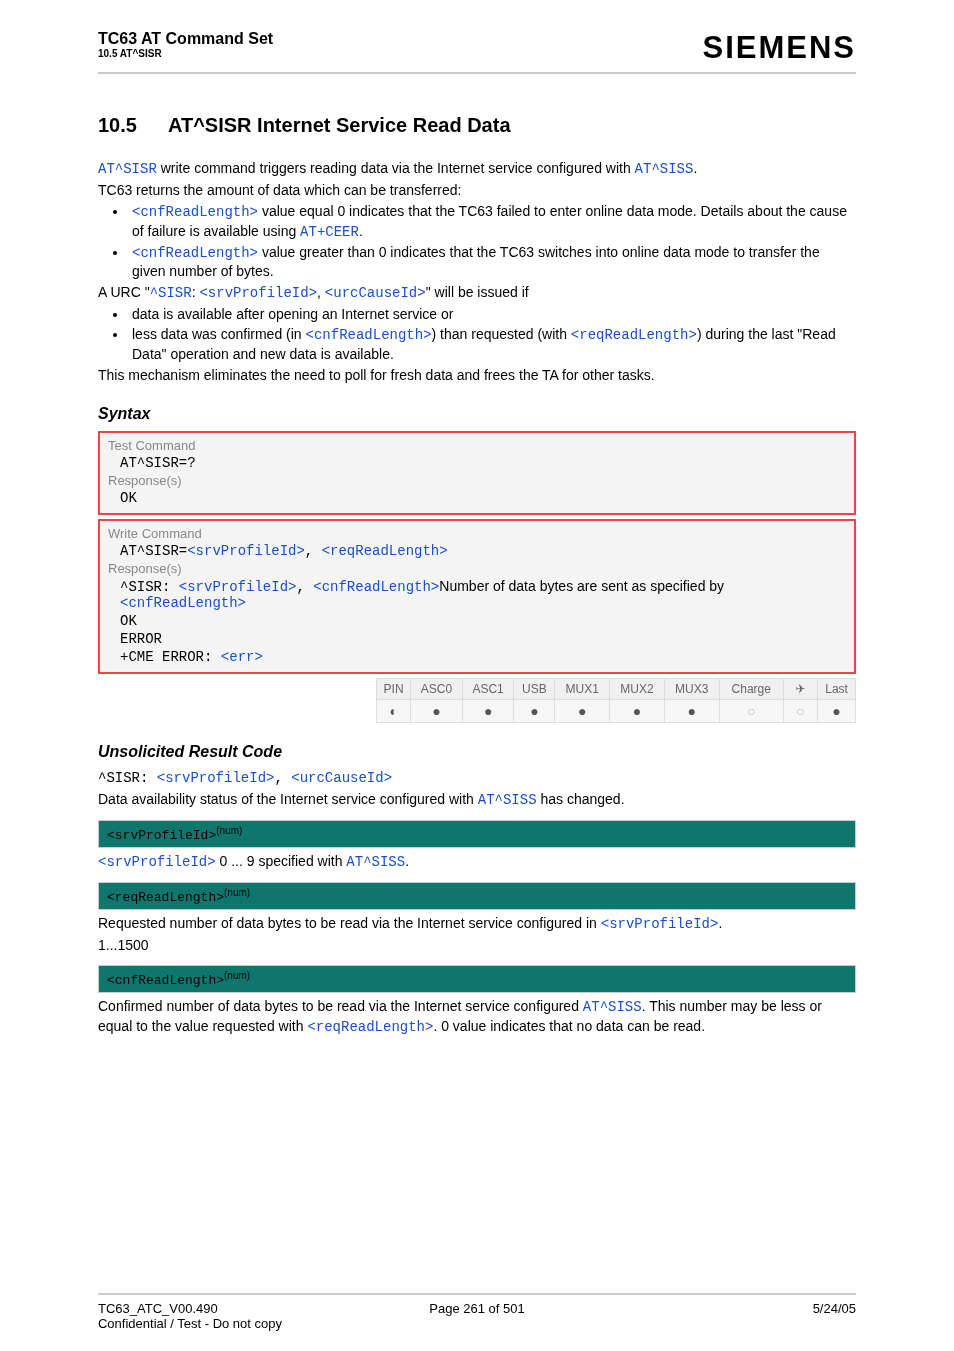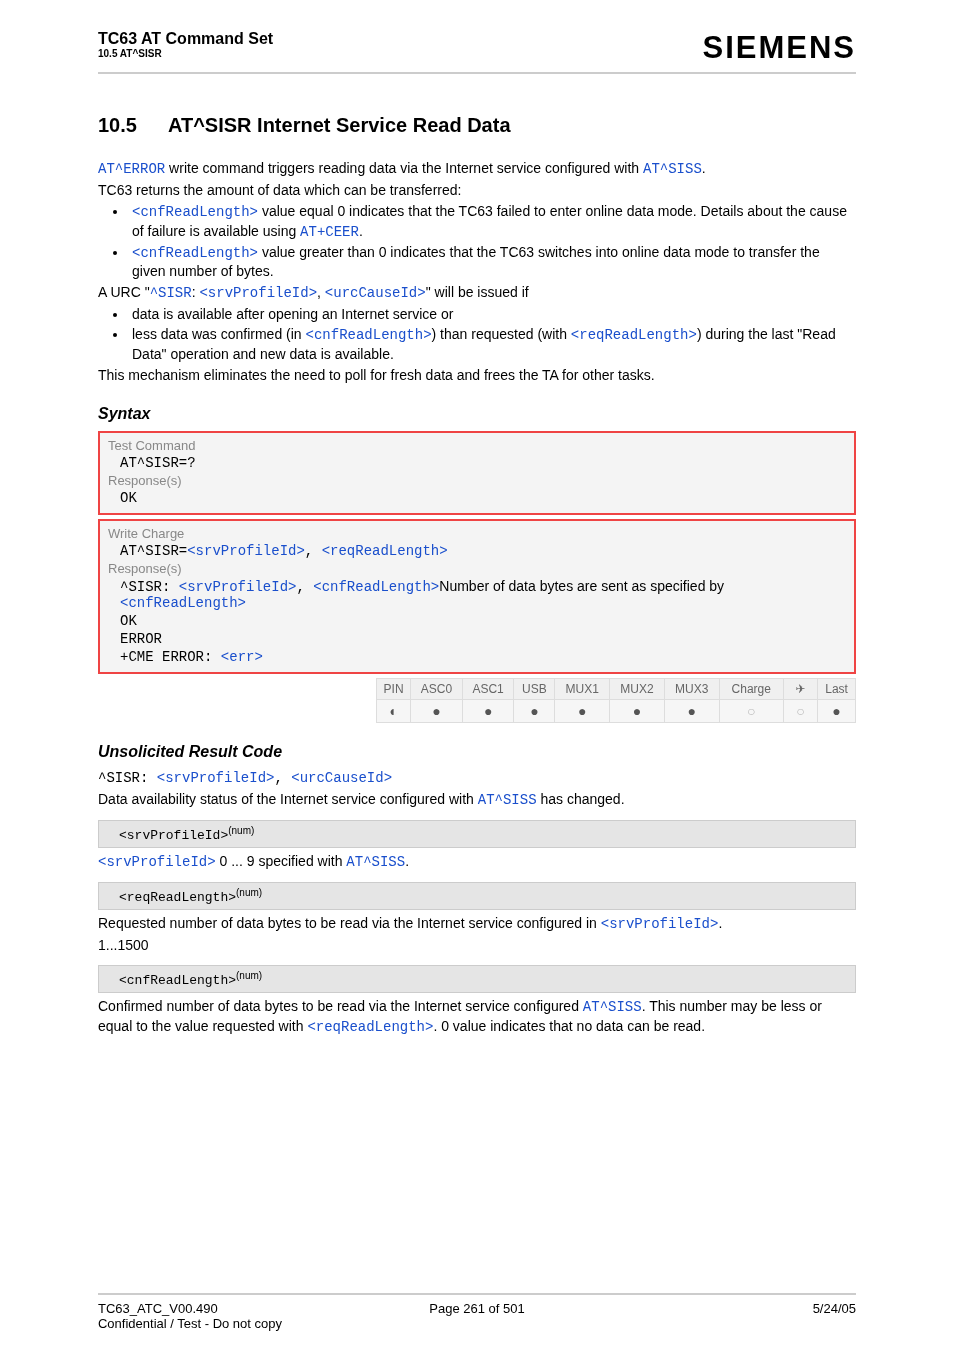--- a/index.html
+++ b/index.html
@@ -108,22 +108,22 @@
     padding: 3px 6px;
     background: #f6f6f6;
     border: 1px solid #ddd;
     font-size: 14px;
   }
   .dot-full { color: #555; }
   .dot-half { color: #555; }
   .dot-empty { color: #bbb; }
   .param-box {
     border: 1px solid #ccc;
-    background: #e5e5e5;
-    padding: 4px 20px;
+    background: #0f766e;
+    padding: 4px 8px;
     margin: 10px 0 4px 0;
     font-family: "Courier New", monospace;
     font-size: 13px;
   }
   .sup {
     font-size: 10px;
     vertical-align: super;
     font-family: Arial, sans-serif;
   }
   .footer {
@@ -154,21 +154,21 @@
       <div class="title2">10.5 AT^SISR</div>
     </div>
     <div class="siemens">SIEMENS</div>
   </div>
 
   <h2 class="section-title">
     <span class="num">10.5</span><span>AT^SISR   Internet Service Read Data</span>
   </h2>
 
   <p class="para">
-    <span class="link">AT^ERROR</span><span> write command triggers reading data via the Internet service configured with </span><span class="link">AT^SISS</span><span>.</span>
+    <span class="link">AT^SISR</span><span> write command triggers reading data via the Internet service configured with </span><span class="link">AT^SISS</span><span>.</span>
   </p>
   <p class="para">TC63 returns the amount of data which can be transferred:</p>
   <ul class="bullets">
     <li>
       <span class="link">&lt;cnfReadLength&gt;</span><span> value equal 0 indicates that the TC63 failed to enter online data mode. Details about the cause of failure is available using </span><span class="link">AT+CEER</span><span>.</span>
     </li>
     <li>
       <span class="link">&lt;cnfReadLength&gt;</span><span> value greater than 0 indicates that the TC63 switches into online data mode to transfer the given number of bytes.</span>
     </li>
   </ul>
@@ -186,21 +186,21 @@
   <h3 class="subhead">Syntax</h3>
 
   <div class="box">
     <div class="label">Test Command</div>
     <div class="row mono">AT^SISR=?</div>
     <div class="label">Response(s)</div>
     <div class="row mono">OK</div>
   </div>
 
   <div class="box">
-    <div class="label">Write Charge</div>
+    <div class="label">Write Command</div>
     <div class="row mono">
       <span>AT^SISR=</span><span class="link">&lt;srvProfileId&gt;</span><span>, </span><span class="link">&lt;reqReadLength&gt;</span>
     </div>
     <div class="label">Response(s)</div>
     <div class="row mono">
       <span>^SISR: </span><span class="link">&lt;srvProfileId&gt;</span><span>, </span><span class="link">&lt;cnfReadLength&gt;</span><span style="font-family:Arial;">Number of data bytes are sent as specified by </span><span class="link">&lt;cnfReadLength&gt;</span>
     </div>
     <div class="row mono">OK</div>
     <div class="row mono">ERROR</div>
     <div class="row mono">

